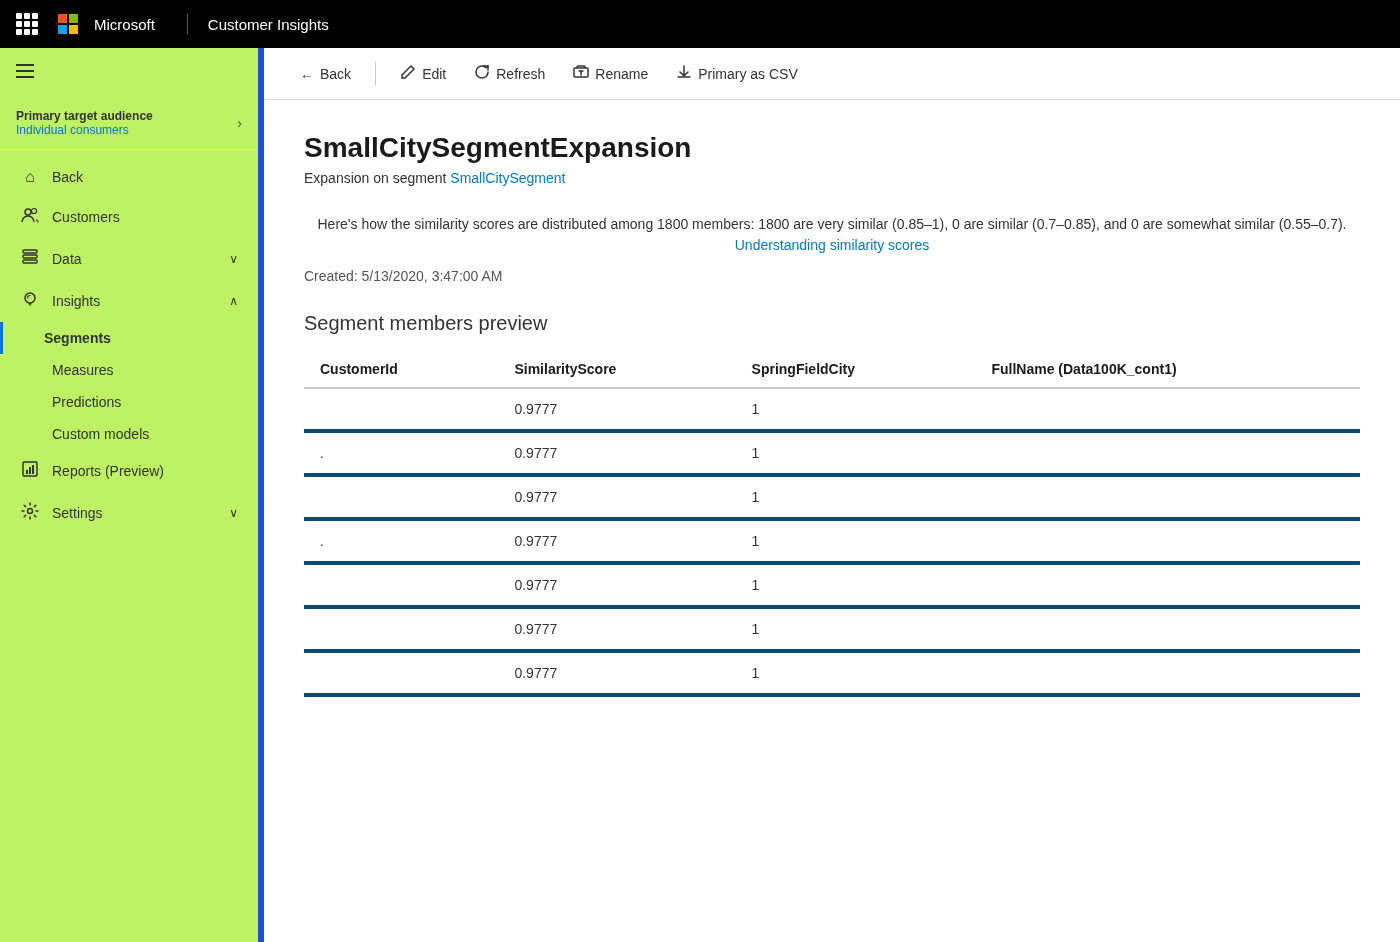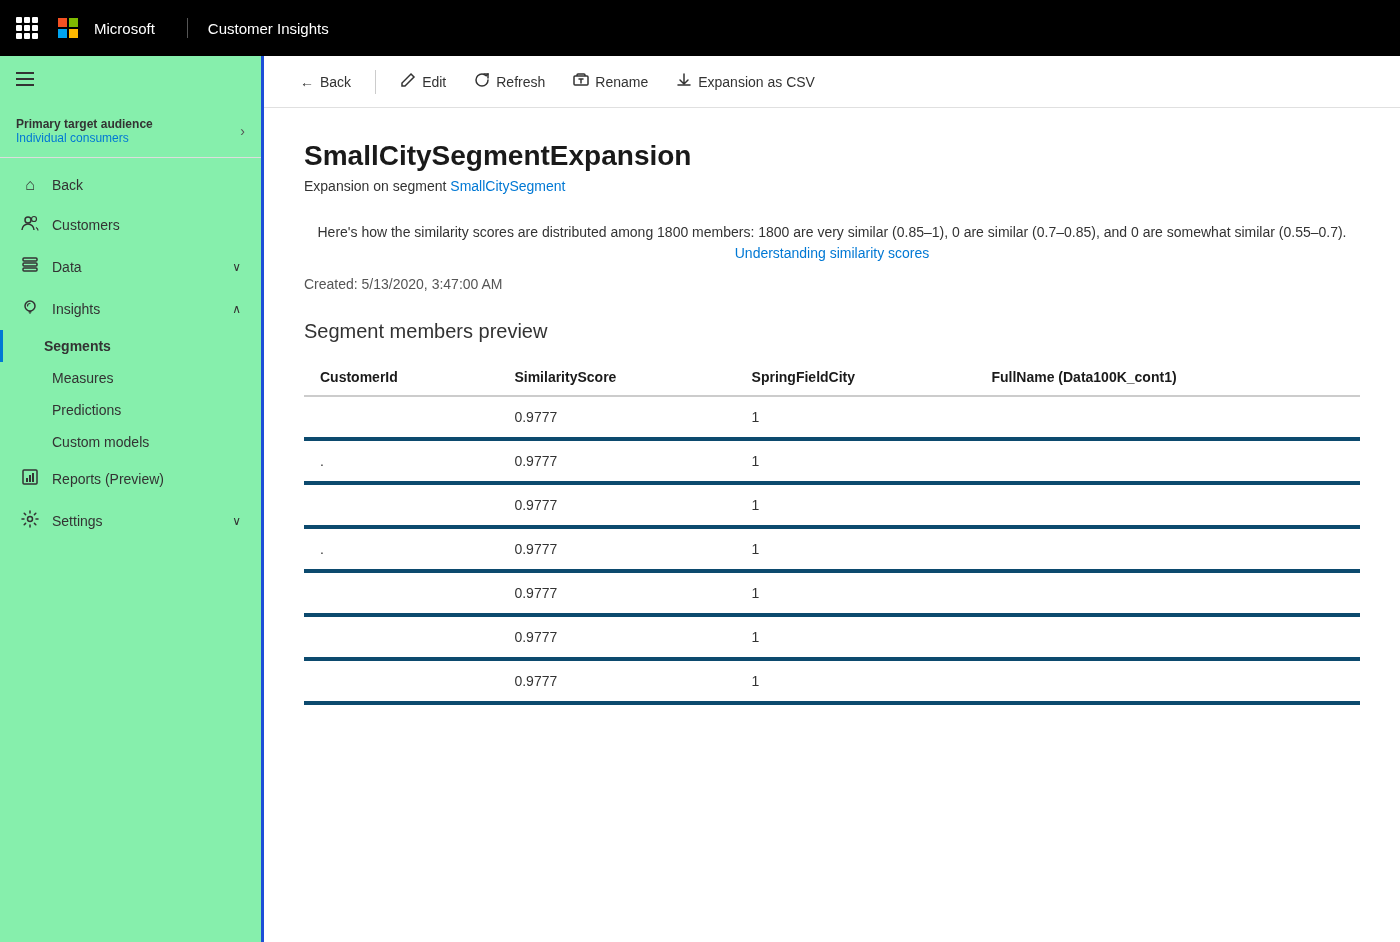--- a/index.html
+++ b/index.html
@@ -2,21 +2,21 @@
 <html><head>
   <meta charset="utf-8">
   <style>
     * { box-sizing: border-box; margin: 0; padding: 0; }
     body { font-family: 'Segoe UI', Arial, sans-serif; font-size: 14px; color: #333; display: flex; flex-direction: column; height: 942px; width: 1400px; overflow: hidden; }
 
     
     .topbar {
       background: #000;
       color: #fff;
-      height: 56px;
+      height: 48px;
       display: flex;
       align-items: center;
       padding: 0 16px;
       gap: 12px;
       flex-shrink: 0;
     }
     .topbar-dots {
       display: grid;
       grid-template-columns: repeat(3, 6px);
       grid-template-rows: repeat(3, 6px);
@@ -33,25 +33,25 @@
     .topbar-microsoft { font-size: 15px; font-weight: 400; margin-right: 12px; }
     .topbar-divider { width: 1px; height: 20px; background: #555; margin: 0 8px; }
     .topbar-title { font-size: 15px; font-weight: 400; }
 
     
     .main-layout { display: flex; flex: 1; overflow: hidden; }
 
     
     .sidebar {
       width: 264px;
-      background: #86efac;
+      background: #bef264;
       display: flex;
       flex-direction: column;
       flex-shrink: 0;
-      border-right: 3px solid #1d4ed8;
+      border-right: 6px solid #1d4ed8;
       overflow-y: auto;
     }
 
     .sidebar-hamburger {
       padding: 16px;
       cursor: pointer;
     }
 
     .sidebar-audience {
       padding: 12px 16px;
@@ -302,21 +302,21 @@
         </span>
         <span>Rename</span>
       </button>
       <button class="toolbar-btn">
         <span>
           <svg width="16" height="16" viewBox="0 0 16 16" fill="none">
             <path d="M8 2v9M4 8l4 4 4-4" stroke="#333" stroke-width="1.5" stroke-linecap="round"></path>
             <path d="M2 13h12" stroke="#333" stroke-width="1.5" stroke-linecap="round"></path>
           </svg>
         </span>
-        <span>Expansion as CSV</span>
+        <span>Primary as CSV</span>
       </button>
     </div>
 
     <div class="page-content">
       <h1 class="segment-title">SmallCitySegmentExpansion</h1>
       <p class="segment-subtitle">
         <span>Expansion on segment </span><a href="#">SmallCitySegment</a>
       </p>
       <p class="segment-description">
         <span>Here's how the similarity scores are distributed among 1800 members: 1800 are very similar (0.85–1), 0 are similar (0.7–0.85), and 0 are somewhat similar (0.55–0.7). </span><a href="#">Understanding similarity scores</a>

